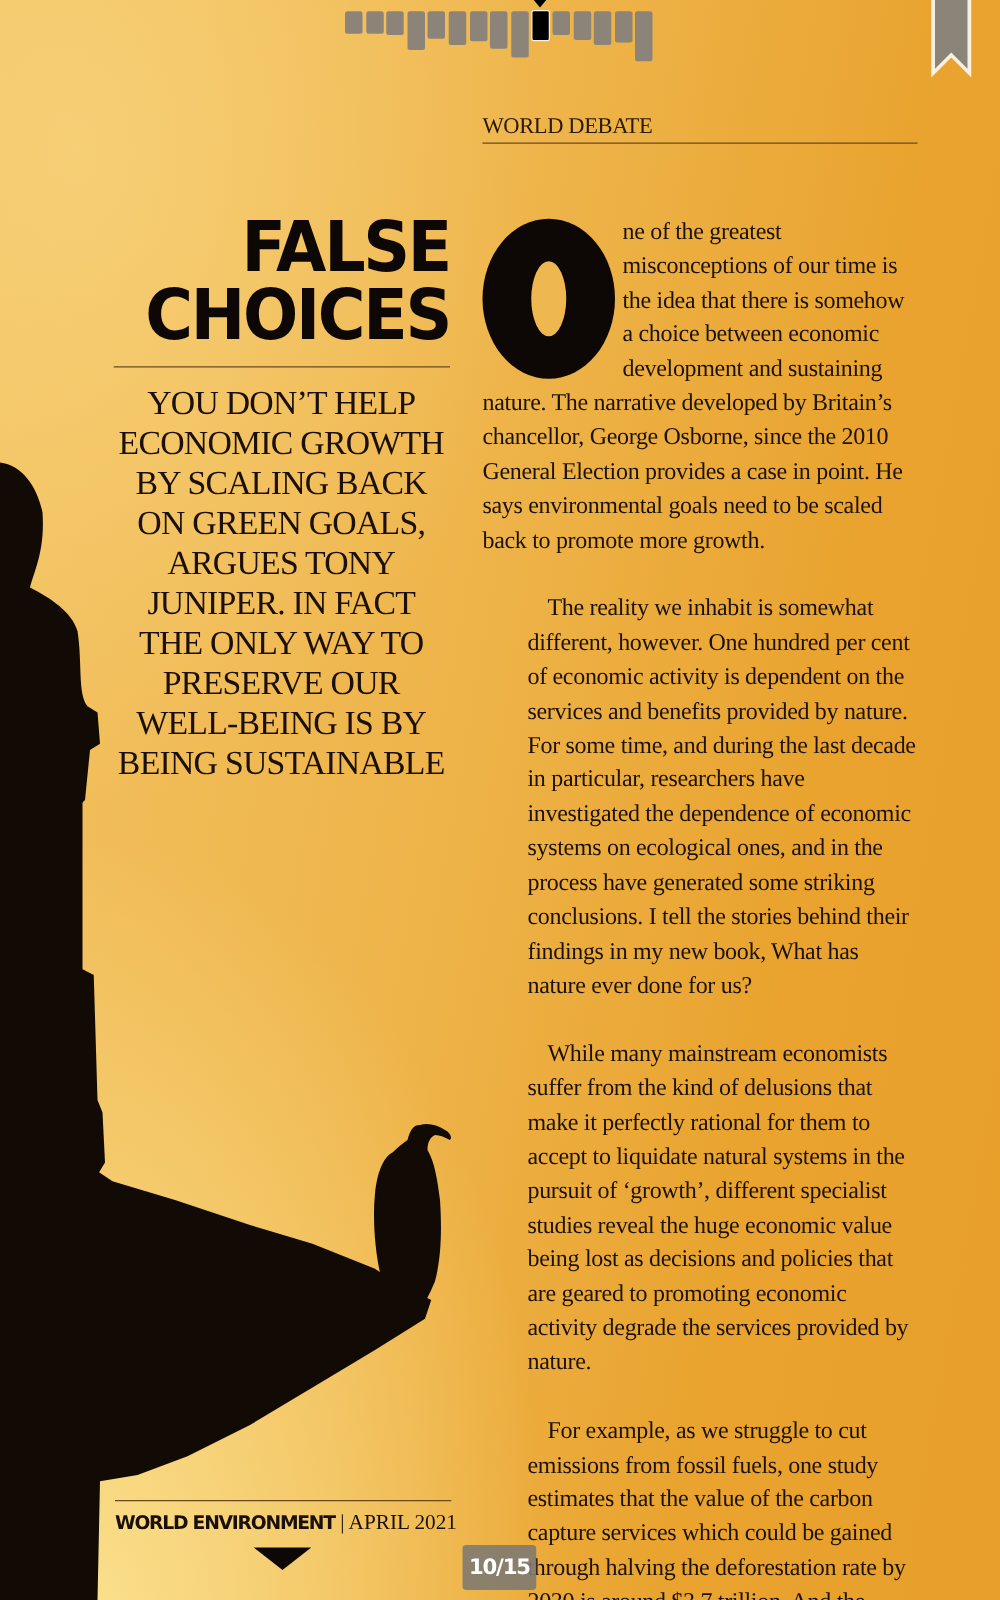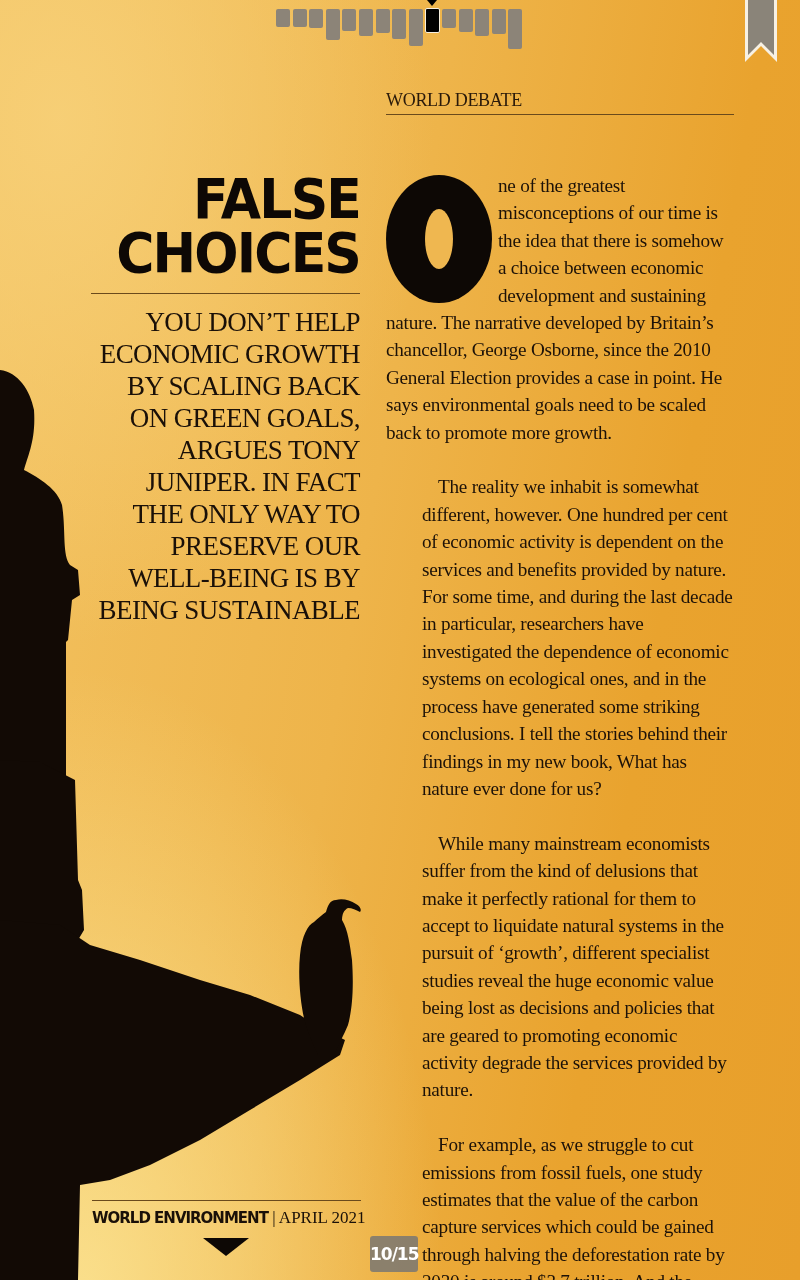--- a/index.html
+++ b/index.html
@@ -21,33 +21,33 @@
   
   .bookmark { position:absolute; left:744px; top:0; width:34px; height:64px; cursor:pointer; }
   
   .section-label { position:absolute; left:386px; top:90px; width:348px; text-align:left; font-size:18px; letter-spacing:-0.3px; color:#2a1a0a; }
   .section-rule { position:absolute; left:386px; top:114px; width:348px; height:1px; background:#6a4a1c; }
   
   .title { position:absolute; left:90px; top:172px; width:270px; text-align:right;
     font-family:"DejaVu Sans", sans-serif; font-weight:bold; font-size:56px; line-height:54px;
     letter-spacing:-2px; color:#0d0805; transform:scaleX(0.93); transform-origin:right; }
   .title-rule { position:absolute; left:91px; top:293px; width:269px; height:1px; background:#6a4a1c; }
-  .standfirst { position:absolute; left:90px; top:306px; width:270px; text-align:right;
+  .standfirst { position:absolute; left:90px; top:306px; width:270px; text-align:center;
     font-size:27px; line-height:32px; letter-spacing:-0.6px; color:#1a1008; }
   
   .body-col { position:absolute; left:386px; top:172px; width:350px; font-size:19.2px; line-height:27.4px; letter-spacing:-0.25px; color:#1d1208; }
   .body-col p { margin:0 0 27.4px 0; }
   .body-col p.indent { text-indent:16px;margin-left:36px; }
   .dropcap { float:left; width:110px; height:130px; margin:2px 4px 0 -2px; position:relative; }
   
   .footer-rule { position:absolute; left:92px; top:1200px; width:269px; height:1px; background:#6a4a1c; }
   .footer-line { position:absolute; left:92px; top:1208px; width:269px; text-align:center; font-size:17px; color:#1a1008; white-space:nowrap; }
   .footer-mag { font-family:"DejaVu Sans", sans-serif; font-weight:bold; font-size:15px; letter-spacing:-1px; }
   .footer-down { position:absolute; left:203px; top:1238px; width:0; height:0; border-left:23px solid transparent; border-right:23px solid transparent; border-top:18px solid #0d0805; cursor:pointer; }
-  .page-counter { position:absolute; left:370px; top:1236px; width:48px; height:36px; background:rgba(128,122,112,0.9); border-radius:3px;
+  .page-counter { position:absolute; left:370px; top:1236px; width:59px; height:36px; background:rgba(128,122,112,0.9); border-radius:3px;
     color:#fff; font-family:"DejaVu Sans", sans-serif; font-weight:bold; font-size:17px; line-height:36px; text-align:center; letter-spacing:-1px; }
 </style>
 </head>
 <body>
 
 <svg class="silhouette" viewBox="0 0 400 1280" xmlns="http://www.w3.org/2000/svg">
   <g fill="#120a05">
 
     <path d="M0,370 C18,372 30,390 34,410 C36,440 28,455 24,470 C40,478 58,490 62,505 C66,530 62,555 70,565 L78,570 L80,595 L72,600 L68,640 L60,648 L50,650 L45,655 L42,760 L36,770 L0,775 Z"></path>
 

